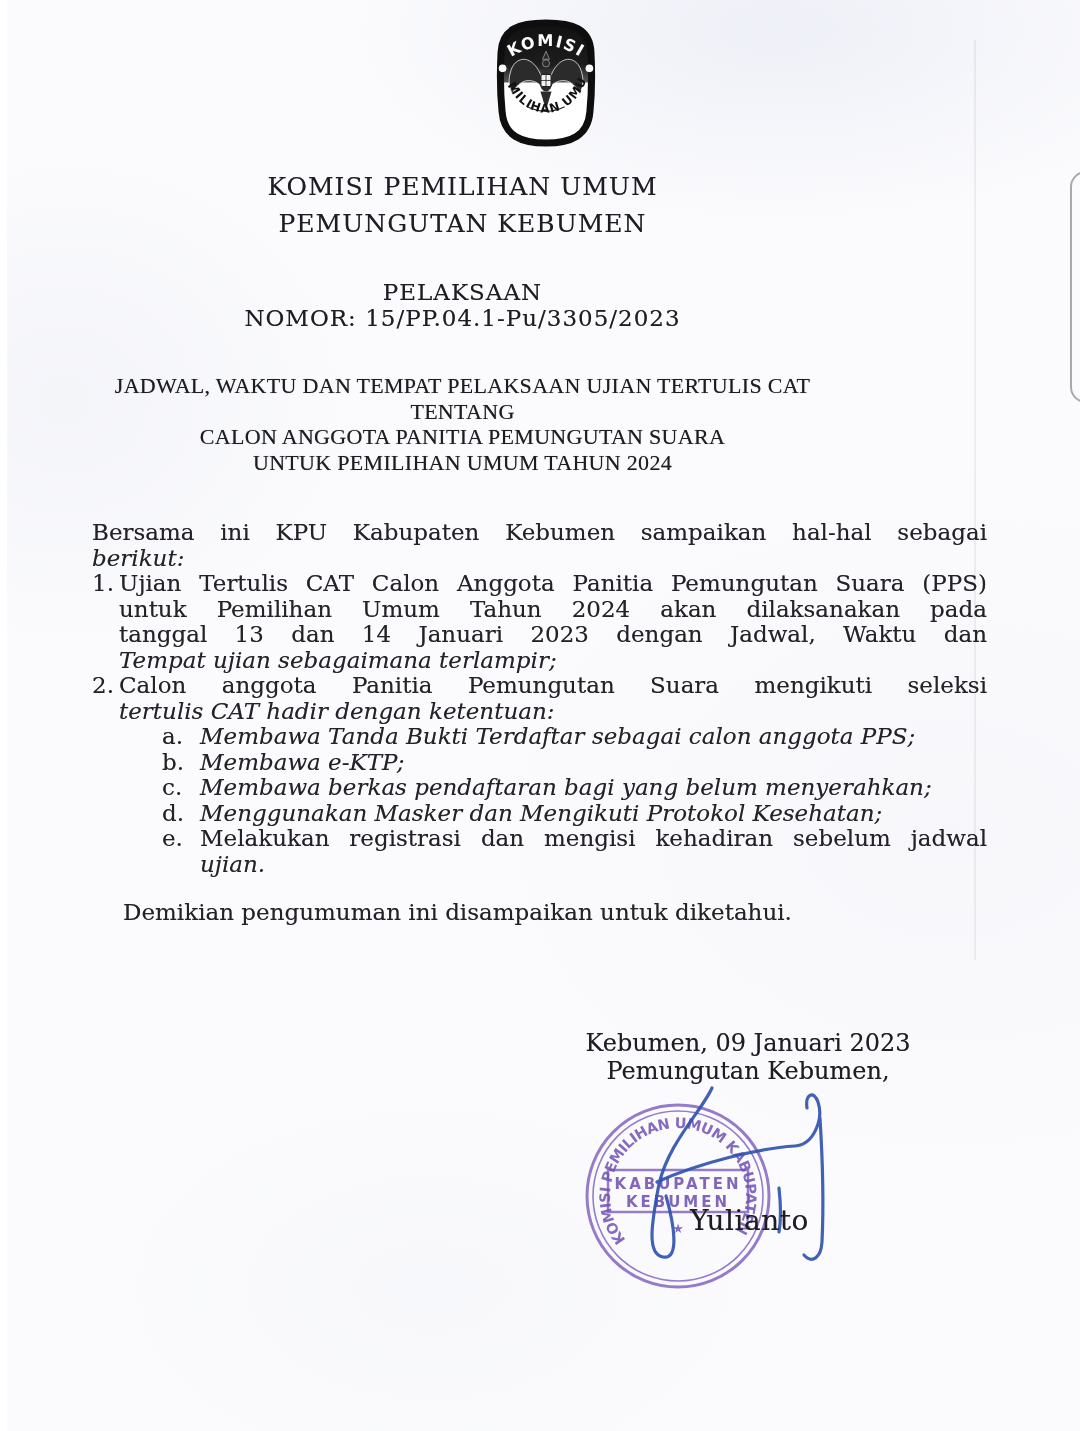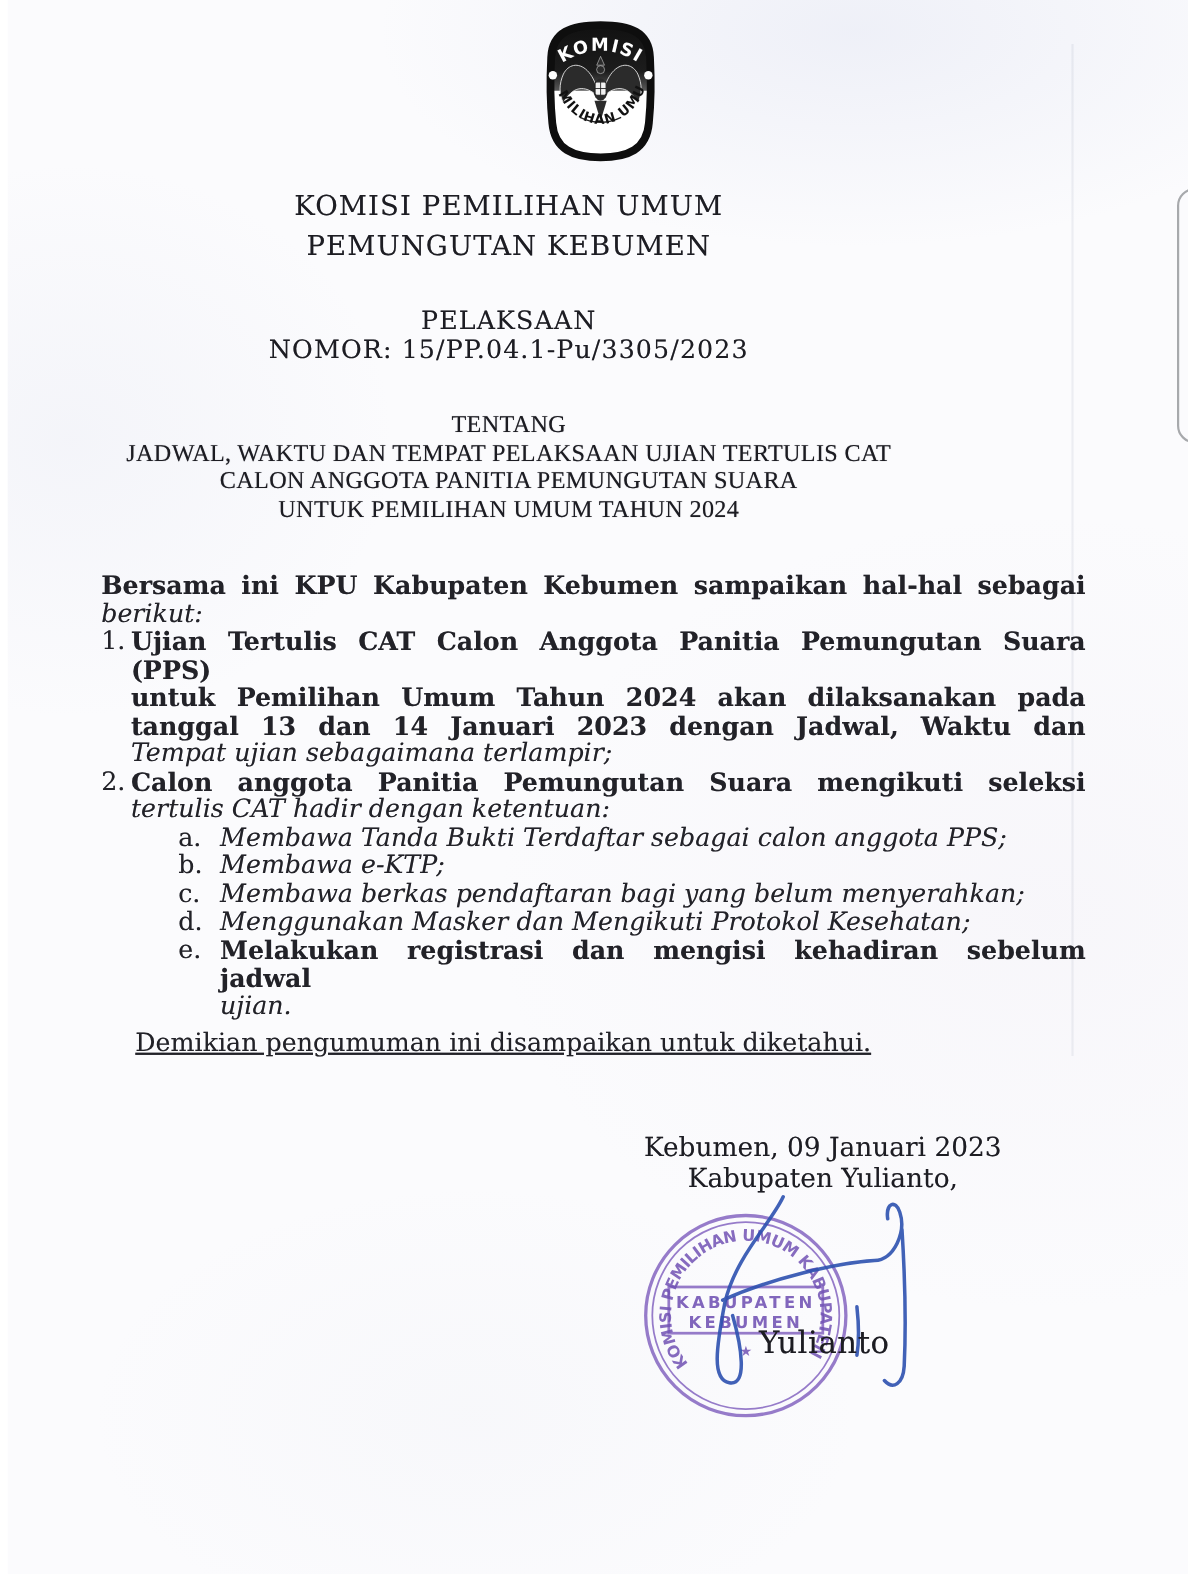--- a/index.html
+++ b/index.html
@@ -24,29 +24,29 @@
   .center-block{position:absolute;left:0;width:925px;text-align:center;}
   .header-block{top:168px;font-size:25px;line-height:37px;letter-spacing:1px;color:#1d1d23;
     text-shadow:0 0 .6px rgba(20,20,30,.45);}
   .pengumuman-block{top:279px;font-size:23px;line-height:26px;letter-spacing:1px;color:#1d1d23;
     text-shadow:0 0 .6px rgba(20,20,30,.45);}
   .tentang-block{top:373px;font-family:"Liberation Serif", serif;font-size:22px;line-height:25.5px;
     letter-spacing:.3px;color:#1c1c22;text-shadow:0 0 .7px rgba(15,15,25,.55);}
 
   .body-block{position:absolute;left:92px;top:520px;width:895px;font-size:23px;line-height:25.5px;
     color:#222228;text-shadow:0 0 .5px rgba(20,20,30,.4);}
-  .jline{text-align:justify;text-align-last:justify;font-weight:bold;}
+  .jline{text-align:justify;text-align-last:justify;}
   .lline{text-align:left;font-style:italic;}
   .li{display:flex;}
   .li-num{flex:0 0 27px;}
   .li-text{flex:1 1 auto;min-width:0;}
   .sub{display:flex;margin-left:70px;}
   .sub-letter{flex:0 0 26px;}
   .sub-text{flex:1 1 auto;min-width:0;margin-left:12px;}
-  .closing{margin-top:8px;padding-left:31px;text-decoration:underline;}
+  .closing{margin-top:23px;padding-left:31px;}
 
   .sign-block{position:absolute;left:520px;top:1030px;width:456px;text-align:center;
     font-size:24px;line-height:27.5px;color:#1d1d23;text-shadow:0 0 .6px rgba(20,20,30,.45);}
   .stamp{position:absolute;left:578px;top:1096px;width:200px;height:200px;}
   .signature{position:absolute;left:553px;top:1078px;width:330px;height:210px;}
   .signer-name{position:absolute;left:690px;top:1204px;font-size:28px;letter-spacing:.5px;
     color:#1c1c22;text-shadow:0 0 .6px rgba(20,20,30,.45);}
 </style>
 </head>
 <body>
@@ -102,22 +102,22 @@
     <div>KOMISI PEMILIHAN UMUM</div>
     <div>PEMUNGUTAN KEBUMEN</div>
   </div>
 
   <div class="center-block pengumuman-block">
     <div>PELAKSAAN</div>
     <div>NOMOR: 15/PP.04.1-Pu/3305/2023</div>
   </div>
 
   <div class="center-block tentang-block">
+    <div>JADWAL, WAKTU DAN TEMPAT PELAKSAAN UJIAN TERTULIS CAT</div>
     <div>TENTANG</div>
-    <div>JADWAL, WAKTU DAN TEMPAT PELAKSAAN UJIAN TERTULIS CAT</div>
     <div>CALON ANGGOTA PANITIA PEMUNGUTAN SUARA</div>
     <div>UNTUK PEMILIHAN UMUM TAHUN 2024</div>
   </div>
 
   <div class="body-block">
     <div class="jline">Bersama ini KPU Kabupaten Kebumen sampaikan hal-hal sebagai</div>
     <div class="lline">berikut:</div>
 
     <div class="li">
       <div class="li-num">1.</div>
@@ -159,21 +159,21 @@
         <div class="jline">Melakukan registrasi dan mengisi kehadiran sebelum jadwal</div>
         <div class="lline">ujian.</div>
       </div>
     </div>
 
     <div class="closing">Demikian pengumuman ini disampaikan untuk diketahui.</div>
   </div>
 
   <div class="sign-block">
     <div>Kebumen, 09 Januari 2023</div>
-    <div>Kabupaten Yulianto,</div>
+    <div>Pemungutan Kebumen,</div>
   </div>
 
   <svg class="stamp" viewBox="0 0 200 200">
     <defs>
       <path id="ringPath" d="M47.9,143.7 A68,68 0 1 1 152.1,143.7"></path>
     </defs>
     <g stroke="#7a58bb" fill="none" opacity="0.78">
       <circle cx="100" cy="100" r="91" stroke-width="3"></circle>
       <circle cx="100" cy="100" r="85" stroke-width="1.6"></circle>
       <rect x="30" y="74" width="140" height="42" stroke-width="2.5"></rect>

